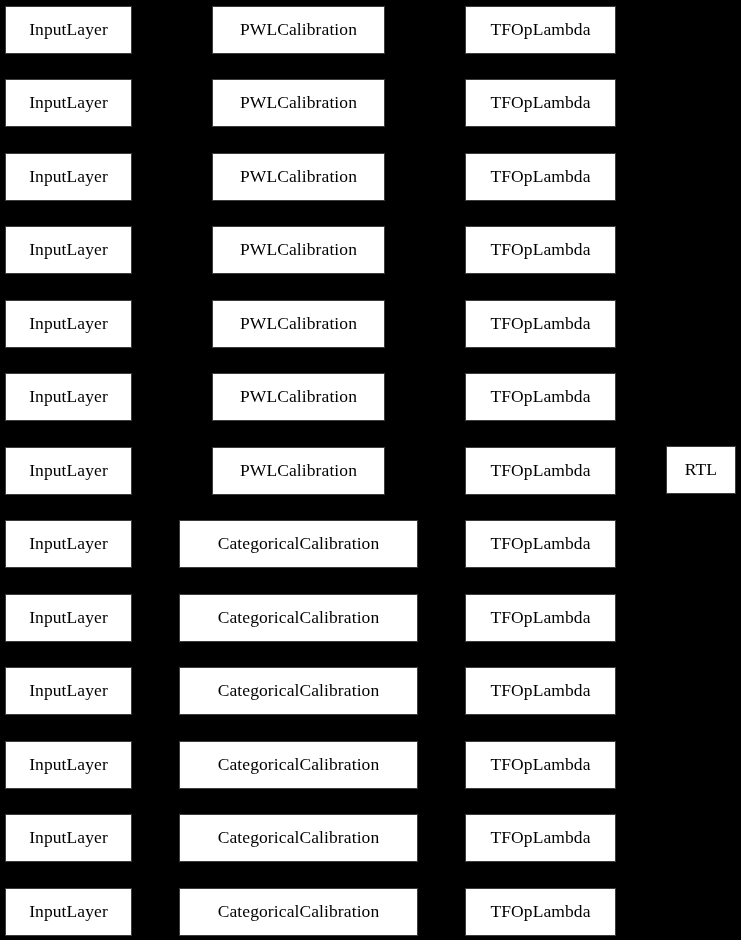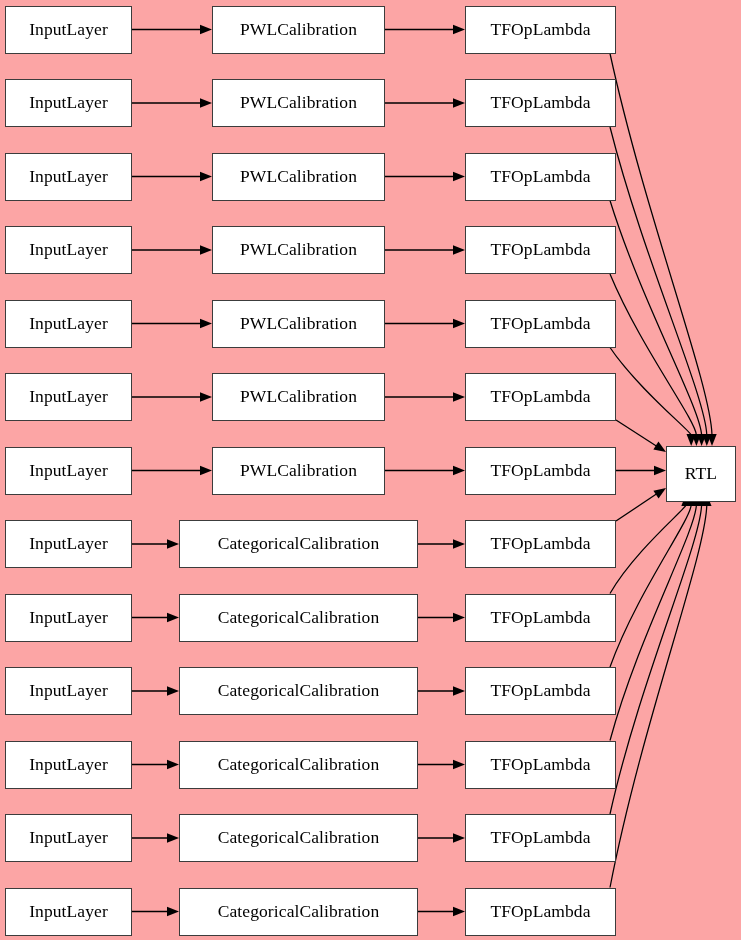--- a/index.html
+++ b/index.html
@@ -1,20 +1,20 @@
 <!DOCTYPE html>
 <html><head>
 <meta charset="utf-8">
 <title>Model Graph</title>
 <style>
   html,body{margin:0;padding:0;background:#ffffff;}
   #canvas{
     position:relative;
     width:741px;height:940px;
-    background:#fca5a5;
+    background:#000000;
     font-family:"Liberation Serif","DejaVu Serif",serif;
     overflow:hidden;
     text-decoration:underline;
   }
   svg#edges{
     position:absolute;left:0;top:0;width:741px;height:940px;
     pointer-events:none;
   }
   .node{
     position:absolute;
@@ -228,17 +228,17 @@
       </div>
       <div class="node" style="left: 5px; top: 887.5px; width: 127px; height: 48px;">
         <span>InputLayer</span>
       </div>
       <div class="node" style="left: 179px; top: 887.5px; width: 239px; height: 48px;">
         <span>CategoricalCalibration</span>
       </div>
       <div class="node" style="left: 465px; top: 887.5px; width: 151px; height: 48px;">
         <span>TFOpLambda</span>
       </div>
-      <div class="node rtl" style="left: 666px; top: 446px; width: 70px; height: 56px;">
+      <div class="node rtl" style="left: 666px; top: 446px; width: 70px; height: 48px;">
         <span>RTL</span>
       </div>
     </div>
 </div>
 
 </body></html>

